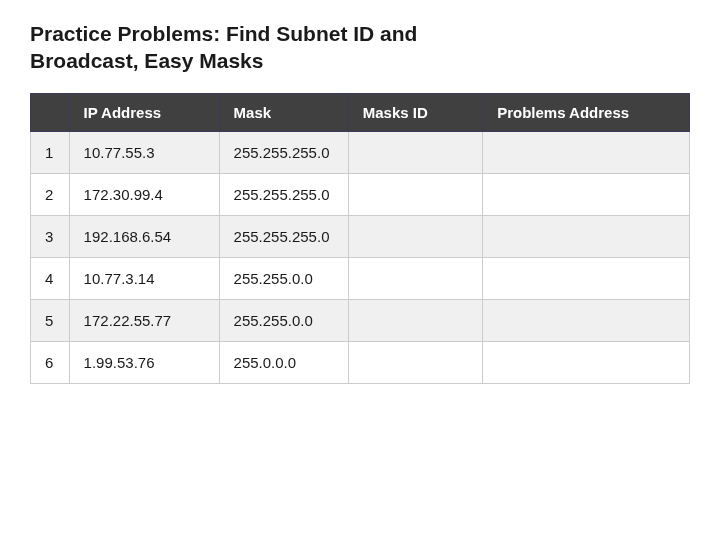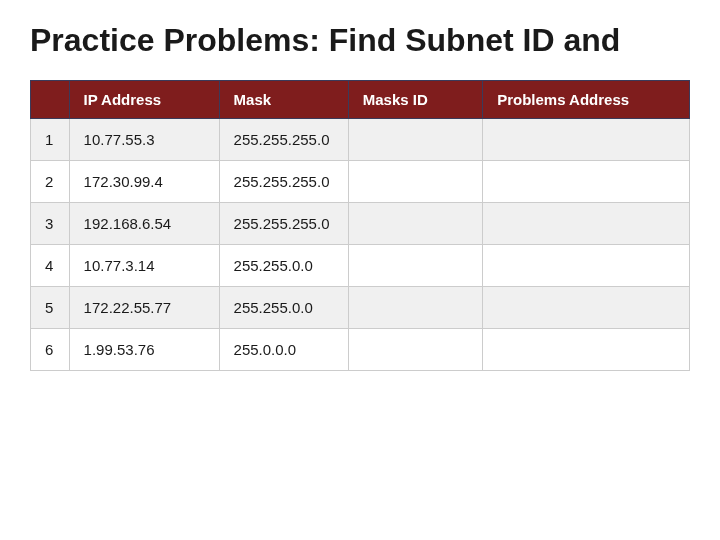--- a/index.html
+++ b/index.html
@@ -17,35 +17,35 @@
     }
 
     .page-container {
       width: 720px;
       height: 540px;
       background: #ffffff;
       padding: 20px 30px 20px 30px;
     }
 
     .page-title {
-      font-size: 32px;
+      font-size: 21px;
       font-weight: bold;
       color: #1a1a1a;
       line-height: 1.3;
       margin-bottom: 18px;
     }
 
     .data-table {
       width: 100%;
       border-collapse: collapse;
       font-size: 15px;
     }
 
     .data-table thead tr {
-      background-color: #7f1d1d;
+      background-color: #404040;
       color: #ffffff;
     }
 
     .data-table thead th {
       padding: 10px 14px;
       text-align: left;
       font-weight: bold;
       font-size: 15px;
       border: 1px solid #3a3a5a;
     }
@@ -79,20 +79,21 @@
     .empty-cell {
       background-color: inherit;
     }
   </style>
 </head>
 <body>
 
 <div class="page-container">
   <div class="page-title">
     <span>Practice Problems: Find Subnet ID and</span><br>
+    <span>Broadcast, Easy Masks</span>
   </div>
 
   <table class="data-table">
     <thead>
       <tr>
         <th class="row-num"></th>
         <th class="col-ip">IP Address</th>
         <th class="col-mask">Mask</th>
         <th class="col-subnet">Masks ID</th>
         <th class="col-broadcast">Problems Address</th>

